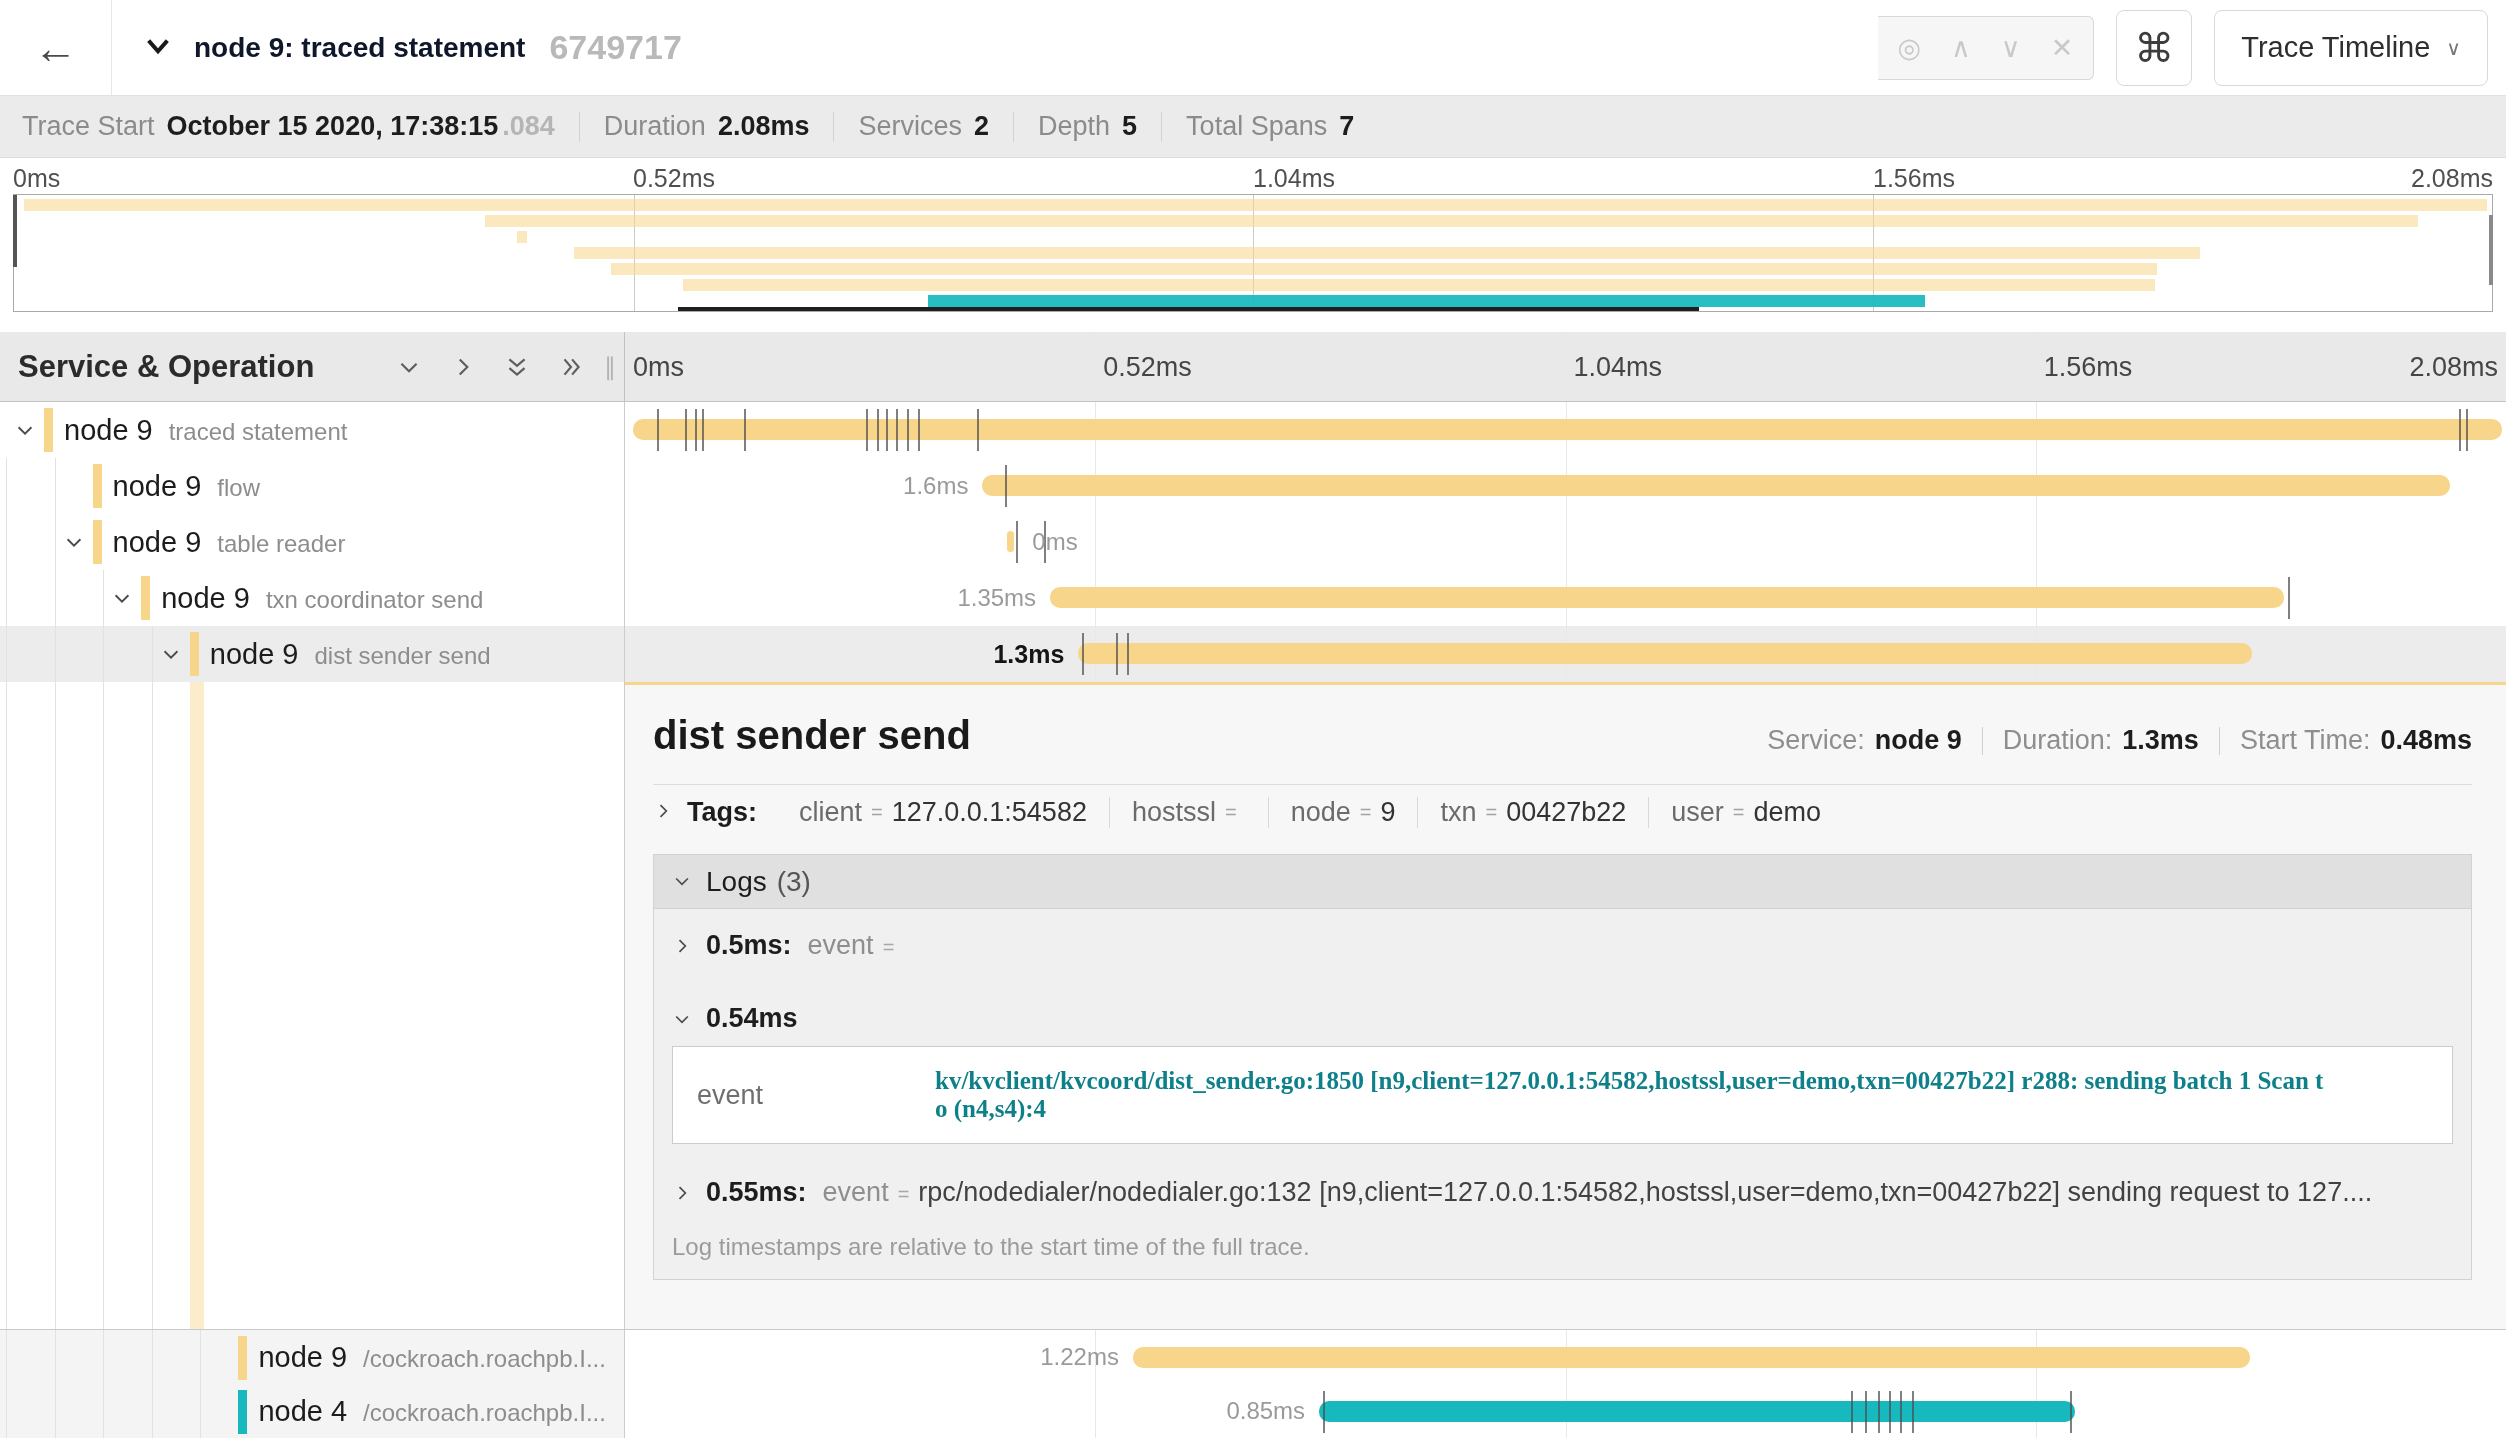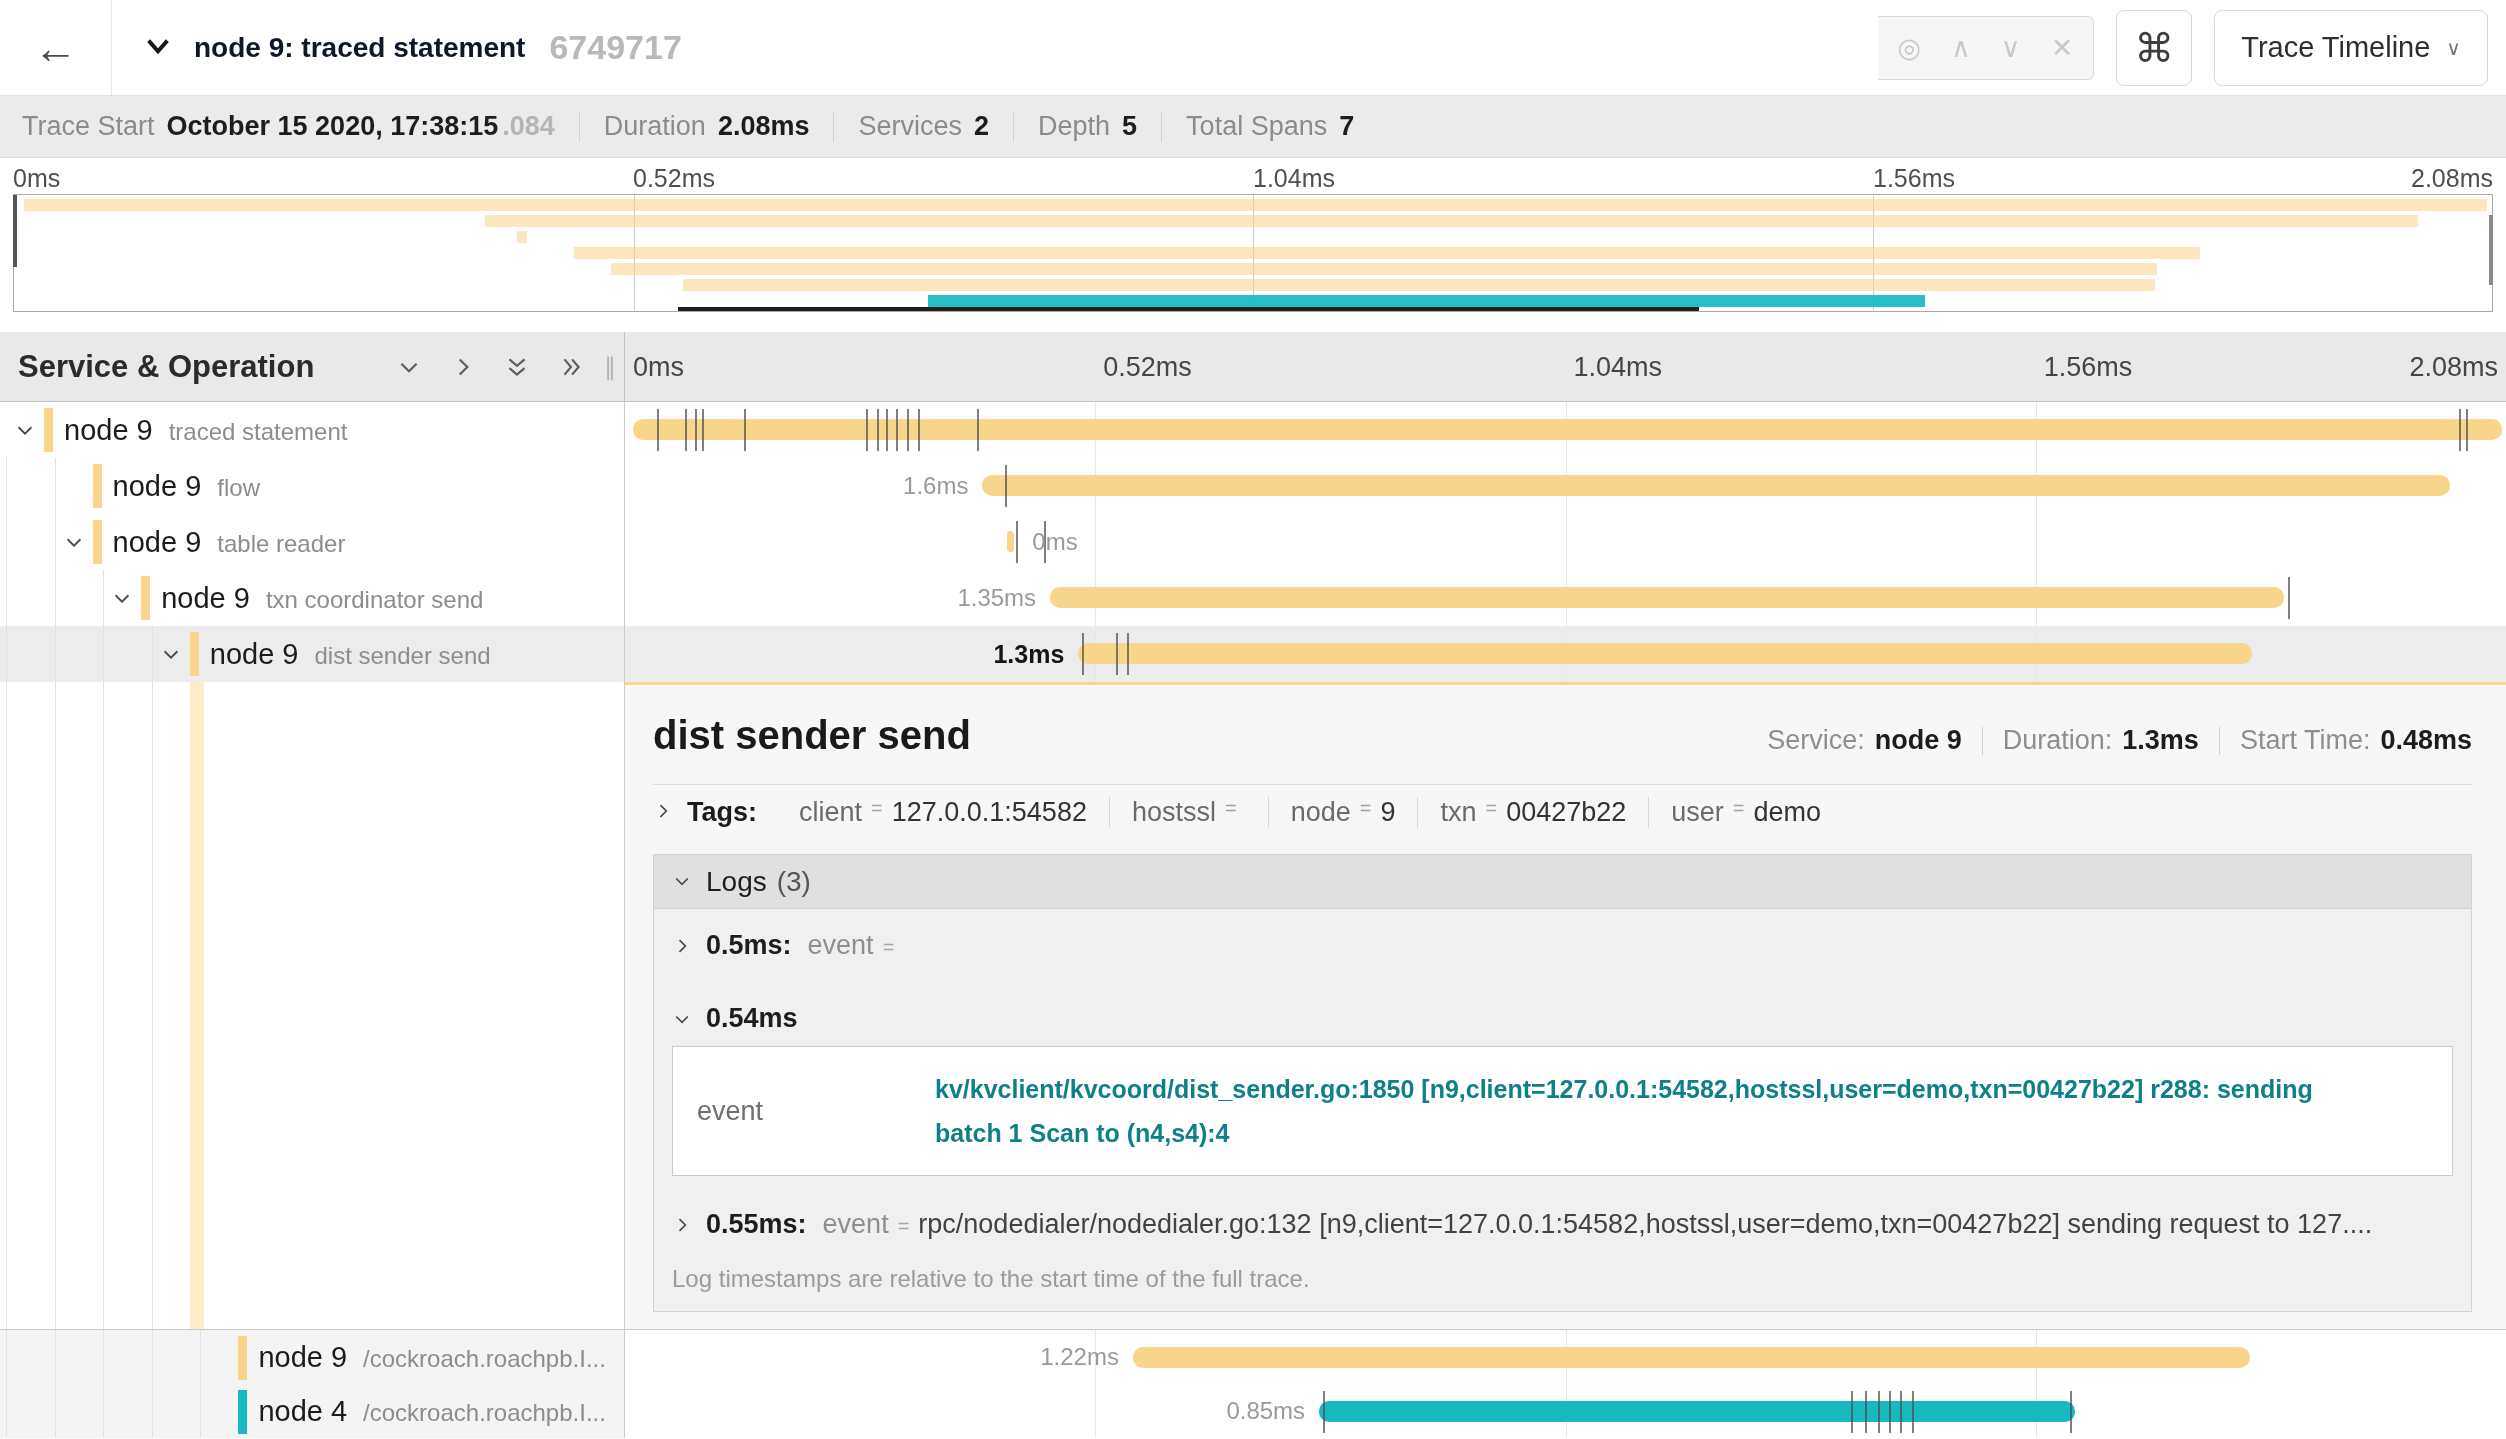--- a/index.html
+++ b/index.html
@@ -87,41 +87,41 @@
   .dp-title{font-size:40px;font-weight:700;color:#1a1a1a}
   .dp-stats{margin-left:auto;display:flex;align-items:baseline;font-size:27px}
   .dp-stat{display:flex;gap:10px;align-items:baseline}
   .dp-stat .lbl{color:#8e8e8e}
   .dp-stat .val{color:#1d1d1d;font-weight:700}
   .dp-sep{width:1px;height:28px;background:#d0d0d0;margin:0 20px;align-self:center}
   .dp-hr{height:1px;background:#ddd;margin-top:26px}
   .tags-row{display:flex;align-items:baseline;margin-top:12px;font-size:27px;cursor:pointer}
   .tchev svg{width:20px;height:20px;stroke:#4a4a4a;stroke-width:2;fill:none;margin-right:14px}
   .tags-label{font-weight:700;color:#1d1d1d;margin-right:20px}
-  .tag{display:flex;align-items:flex-start;padding:0 22px;border-right:1px solid #d8d8d8;white-space:nowrap}
+  .tag{display:flex;align-items:center;padding:0 22px;border-right:1px solid #d8d8d8;white-space:nowrap}
   .tag:first-of-type{padding-left:0}
   .tag:last-of-type{border-right:none}
   .tag .tkey{color:#6b6b6b}
   .tag .teq{color:#a3a3a3;font-size:20px;margin:0 9px}
   .tag .tval{color:#333}
   .logs-box{margin-top:26px;border:1px solid #d2d2d2;background:#f0f0f0}
   .logs-head{background:#e0e0e0;height:54px;display:flex;align-items:center;padding-left:18px;
     font-size:28px;border-bottom:1px solid #d2d2d2;cursor:pointer}
   .lchev svg{width:20px;height:20px;stroke:#4a4a4a;stroke-width:2;fill:none;margin-right:14px;flex:none}
   .logs-title{font-weight:400;color:#1d1d1d;margin-right:10px}
   .logs-count{color:#555}
   .log-row{display:flex;align-items:baseline;font-size:27px;padding:21px 18px;cursor:pointer}
   .log-row .lchev svg{position:relative;top:2px}
   .ltime{font-weight:700;color:#1d1d1d;margin-right:16px;white-space:nowrap}
   .lkey{color:#8e8e8e}
   .leq{color:#a8a8a8;font-size:20px;margin:0 9px}
   .lval{color:#424242;white-space:nowrap;overflow:hidden;flex:1}
   .event-box{margin:2px 18px 12px;background:#fff;border:1px solid #ccc;display:flex;padding:20px 24px}
   .ev-label{width:238px;flex:none;color:#6f6f6f;font-size:27px;display:flex;align-items:center}
-  .ev-val{font-family:Liberation Sans, sans-serif;font-size:25px;line-height:44px;font-weight:700;
+  .ev-val{font-family:Liberation Serif, serif;font-size:25px;line-height:28px;font-weight:700;
     color:var(--monoteal);word-break:break-all;width:1390px}
   .logs-footer{font-size:24px;color:#9b9b9b;padding:4px 18px 18px}
 </style>
 </head>
 <body>
 
 <div class="app">
 
   <div class="topbar">
     <div class="back-btn">

